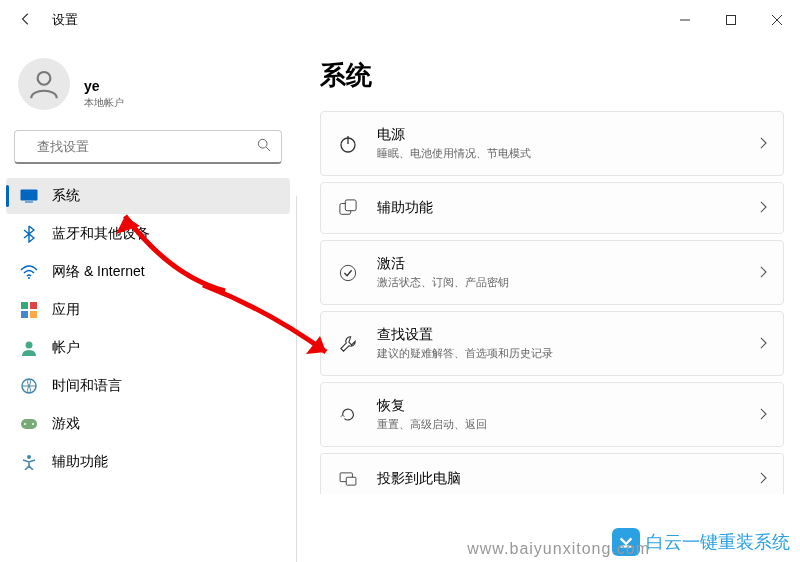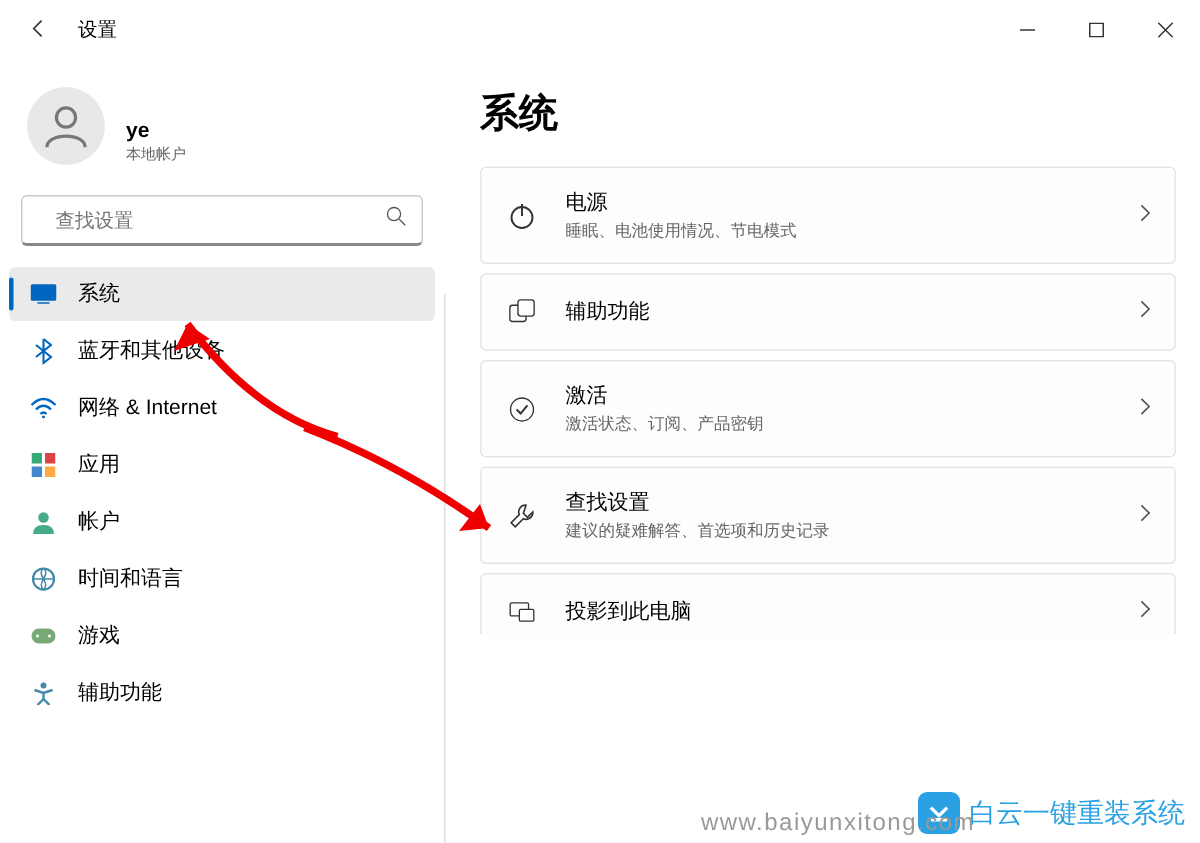--- a/index.html
+++ b/index.html
@@ -228,20 +228,35 @@
       </span>
     <div class="card-body">
         <div class="card-title">查找设置</div>
         <div class="card-sub">建议的疑难解答、首选项和历史记录</div>
       </div>
     <span class="chevron"><svg viewBox="0 0 8 14" width="7" height="12">
           <path d="M1 1 L7 7 L1 13" stroke="#555" stroke-width="1.3" fill="none"></path>
         </svg></span>
   </div>
 
+  <div class="card">
+    <span class="card-icon">
+        <svg viewBox="0 0 20 20" width="18" height="18">
+          <path d="M4 10 A6 6 0 1 1 6 14" stroke="#333" fill="none" stroke-width="1.3"></path>
+          <path d="M2 12 L4 10 L6 12" stroke="#333" fill="none"></path>
+        </svg>
+      </span>
+    <div class="card-body">
+        <div class="card-title">恢复</div>
+        <div class="card-sub">重置、高级启动、返回</div>
+      </div>
+    <span class="chevron"><svg viewBox="0 0 8 14" width="7" height="12">
+          <path d="M1 1 L7 7 L1 13" stroke="#555" stroke-width="1.3" fill="none"></path>
+        </svg></span>
+  </div>
 
   <div class="card" style="margin-bottom:0; padding-bottom:4px; border-bottom:none; border-radius:4px 4px 0 0;">
     <span class="card-icon">
         <svg viewBox="0 0 20 16" width="18" height="14">
           <rect x="1" y="1" width="14" height="10" rx="1" stroke="#333" fill="none"></rect>
           <rect x="8" y="6" width="11" height="9" rx="1" stroke="#333" fill="#fff"></rect>
         </svg>
       </span>
     <div class="card-body">
         <div class="card-title">投影到此电脑</div>

